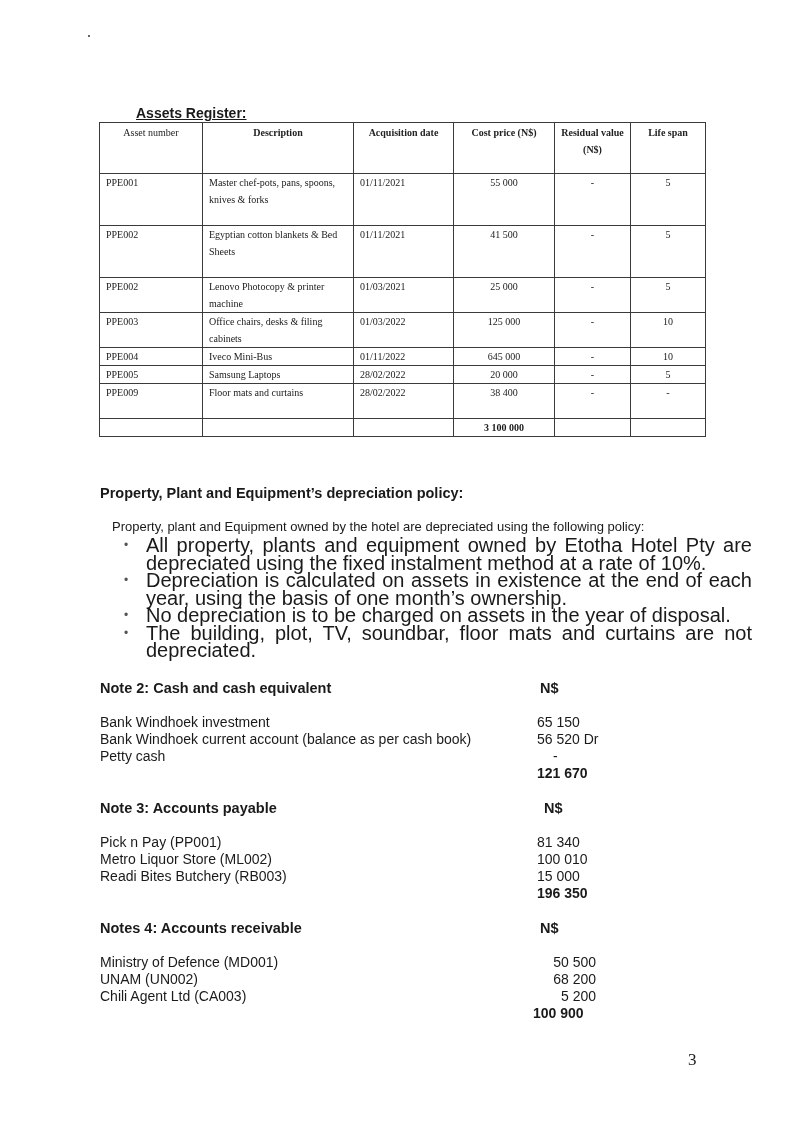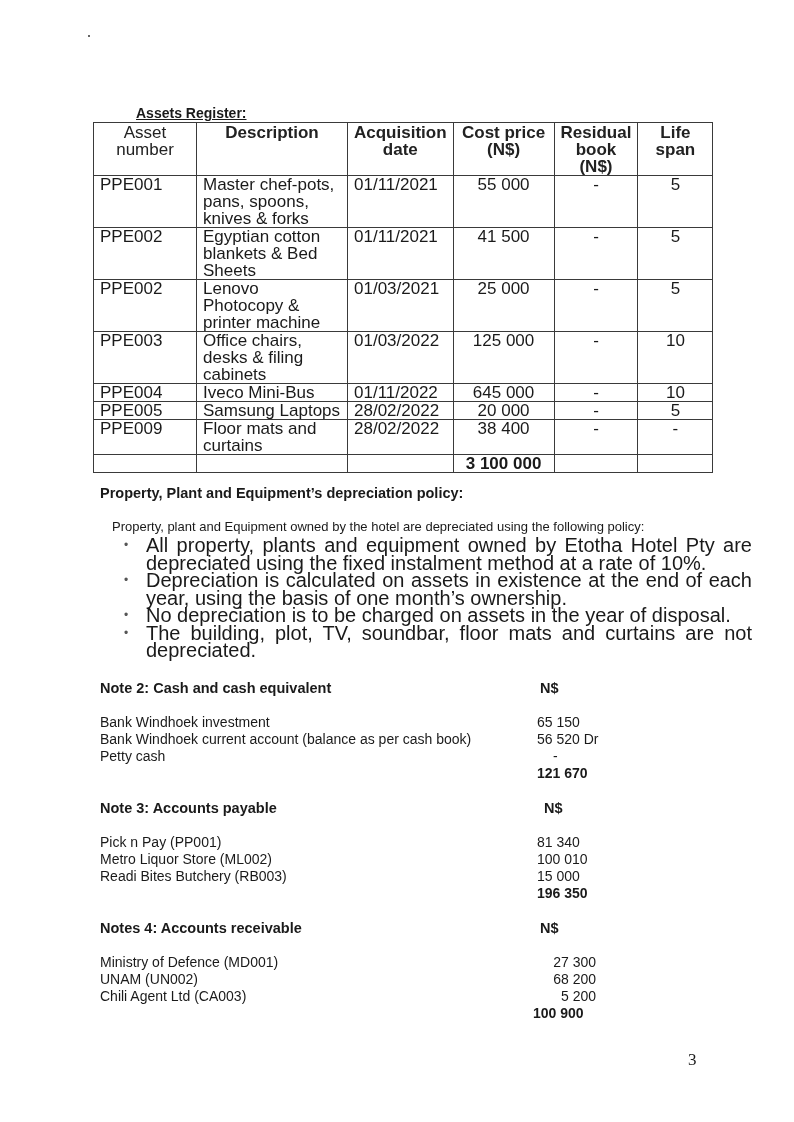--- a/index.html
+++ b/index.html
@@ -1,21 +1,21 @@
 <!DOCTYPE html>
 <html><head>
 <meta charset="utf-8">
 <style>
   html, body { margin:0; padding:0; background:#ffffff; }
   body { width:794px; height:1122px; position:relative; overflow:hidden;
          font-family:"Liberation Sans", sans-serif; color:#1a1a1a; font-size:14px; }
   .abs { position:absolute; }
   .speck { left:88px; top:35px; width:2px; height:2px; background:#666; }
   .reg-title { left:100px; top:105px; font-weight:bold; font-size:14px; text-decoration:underline;margin-left:36px; }
-  table.assets { position:absolute; left:93px; top:122px; border-collapse:collapse; font-size:17px; }
+  table.assets { position:absolute; left:99px; top:122px; border-collapse:collapse; font-size:10px;font-family:Liberation Serif, serif; }
   table.assets td, table.assets th { border:1px solid #3a3a3a; padding:0 6px; vertical-align:top; line-height:17px; }
   table.assets th { font-weight:bold; text-align:center; height:49px; padding-top:1px; color:#222; }
   table.assets td.c { text-align:center; }
   table.assets td.b { font-weight:bold; }
   .policy-title { left:100px; top:485px; font-weight:bold; font-size:14.5px; }
   .policy-intro { left:112px; top:519px; font-size:13px; }
   ul.policy { position:absolute; left:100px; top:537px; width:606px; margin:0; padding:0 0 0 46px; list-style:none; font-size:20px; line-height:17.5px; }
   ul.policy li { position:relative; text-align:justify; margin:0; }
   ul.policy li::before { content:"•"; position:absolute; left:-22px; top:0; color:#555; font-size:12px; }
   .note-title { left:100px; font-weight:bold; font-size:14.5px; }
@@ -40,21 +40,21 @@
       <col style="width:101px">
       <col style="width:76px">
       <col style="width:75px">
   </colgroup>
   <thead>
     <tr>
       <th style="font-weight:normal;">Asset number</th>
       <th>Description</th>
       <th>Acquisition date</th>
       <th>Cost price (N$)</th>
-      <th>Residual book (N$)</th>
+      <th>Residual value (N$)</th>
       <th>Life span</th>
     </tr>
   </thead>
   <tbody>
     <tr style="height:52px">
       <td>PPE001</td>
       <td>Master chef-pots, pans, spoons, knives &amp; forks</td>
       <td>01/11/2021</td>
       <td class="c">55 000</td>
       <td class="c">-</td>
@@ -146,18 +146,18 @@
 <div class="abs amt" style="left:537px; top:834px">81 340</div>
 <div class="abs amt" style="left:537px; top:851px">100 010</div>
 <div class="abs amt" style="left:537px; top:868px">15 000</div>
 <div class="abs amt amt-bold" style="left:537px; top:885px">196 350</div>
 
 <div class="abs note-title" style="top:920px">Notes 4: Accounts receivable</div>
 <div class="abs note-cur" style="left:540px; top:920px">N$</div>
 <div class="abs note-line" style="top:954px">Ministry of Defence (MD001)</div>
 <div class="abs note-line" style="top:971px">UNAM (UN002)</div>
 <div class="abs note-line" style="top:988px">Chili Agent Ltd (CA003)</div>
-<div class="abs amt" style="left:536px; top:954px; width:60px; text-align:right">27 300</div>
+<div class="abs amt" style="left:536px; top:954px; width:60px; text-align:right">50 500</div>
 <div class="abs amt" style="left:536px; top:971px; width:60px; text-align:right">68 200</div>
 <div class="abs amt" style="left:536px; top:988px; width:60px; text-align:right">5 200</div>
 <div class="abs amt amt-bold" style="left:533px; top:1005px">100 900</div>
 
 <div class="abs page-num">3</div>
 
 </body></html>

